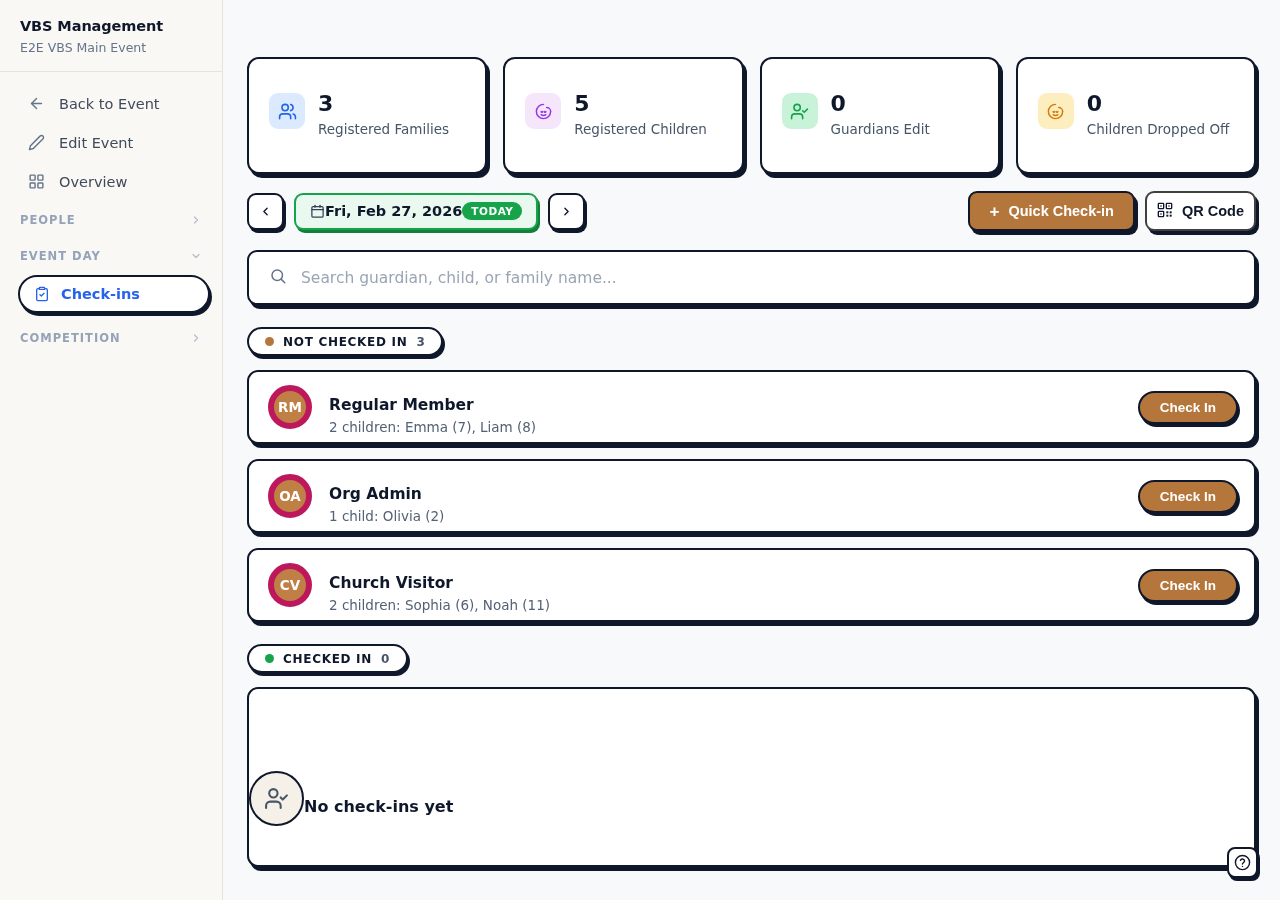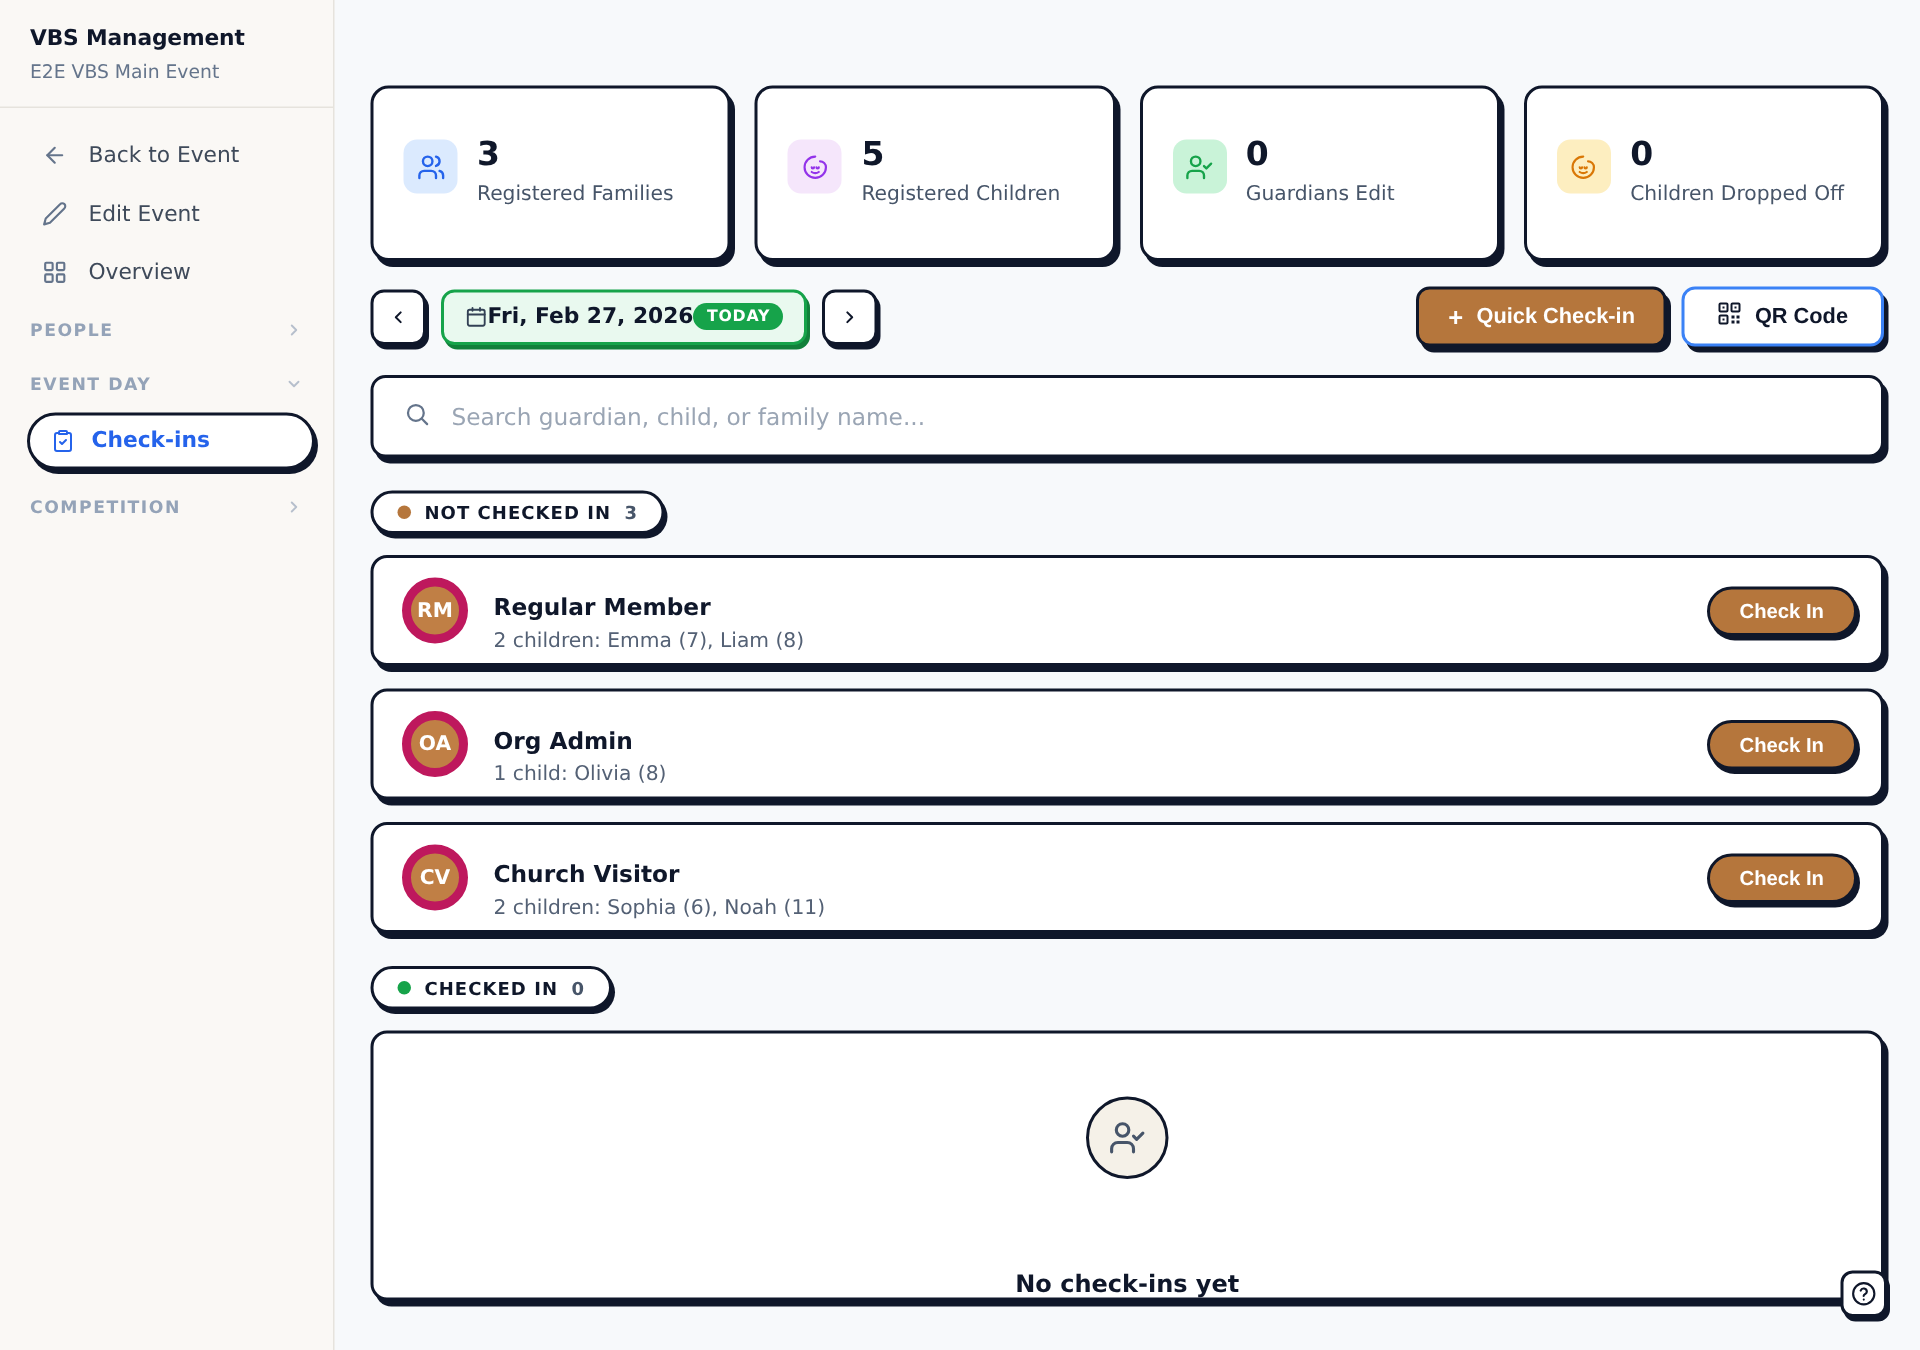--- a/index.html
+++ b/index.html
@@ -115,23 +115,23 @@
     background: #b5763c; color: #fff;
     border: 2px solid #0f172a; border-radius: 9px;
     box-shadow: 3px 4px 0 #0f172a;
     height: 40px; padding: 0 19px; cursor: pointer;
     font-size: 14.5px; font-weight: bold;
   }
   .qbtn .plus { font-size: 17px; font-weight: bold; line-height: 1; }
   .qrbtn {
     display: flex; align-items: center; gap: 9px;
     background: #fff; color: #0f172a;
-    border: 2px solid #3b82f6; border-radius: 9px;
+    border: 2px solid #404040; border-radius: 9px;
     box-shadow: 3px 4px 0 #0f172a;
-    height: 40px; padding: 0 22px; cursor: pointer;
+    height: 40px; padding: 0 10px; cursor: pointer;
     font-size: 14.5px; font-weight: bold; text-align: right;
   }
   .qrbtn svg { width: 16px; height: 16px; }
 
   
   .search {
     margin-top: 19px; height: 55px;
     background: #fff;
     border: 2px solid #0f172a; border-radius: 10px;
     box-shadow: 3px 4px 0 #0f172a;
@@ -183,23 +183,22 @@
     height: 33px; padding: 0 20px; cursor: pointer;
     font-size: 13.5px; font-weight: bold;
   }
 
   
   .empty {
     margin-top: 14px; background: #fff;
     border: 2px solid #0f172a; border-radius: 11px;
     box-shadow: 3px 4px 0 #0f172a;
     height: 180px;
-    display: flex; flex-direction: column; align-items: center;
+    display: flex; flex-direction: row; align-items: center;
     padding-top: 42px;
-    justify-content: space-between;
   }
   .empty-ic {
     width: 55px; height: 55px; border-radius: 50%;
     background: #f5f1e8; border: 2px solid #0f172a;
     display: flex; align-items: center; justify-content: center;
   }
   .empty-ic svg { width: 25px; height: 25px; color: #475569; }
   .empty-txt { margin-top: 17px; font-size: 16px; font-weight: bold; color: #0f172a; }
 
   
@@ -445,21 +444,21 @@
           <div class="gname">Regular Member</div>
           <div class="gchildren">2 children: Emma (7), Liam (8)</div>
         </div>
         <button class="checkin">Check In</button>
       </div>
 
       <div class="gcard">
         <div class="avatar">OA</div>
         <div class="ginfo">
           <div class="gname">Org Admin</div>
-          <div class="gchildren">1 child: Olivia (8)</div>
+          <div class="gchildren">1 child: Olivia (2)</div>
         </div>
         <button class="checkin">Check In</button>
       </div>
 
       <div class="gcard">
         <div class="avatar">CV</div>
         <div class="ginfo">
           <div class="gname">Church Visitor</div>
           <div class="gchildren">2 children: Sophia (6), Noah (11)</div>
         </div>

